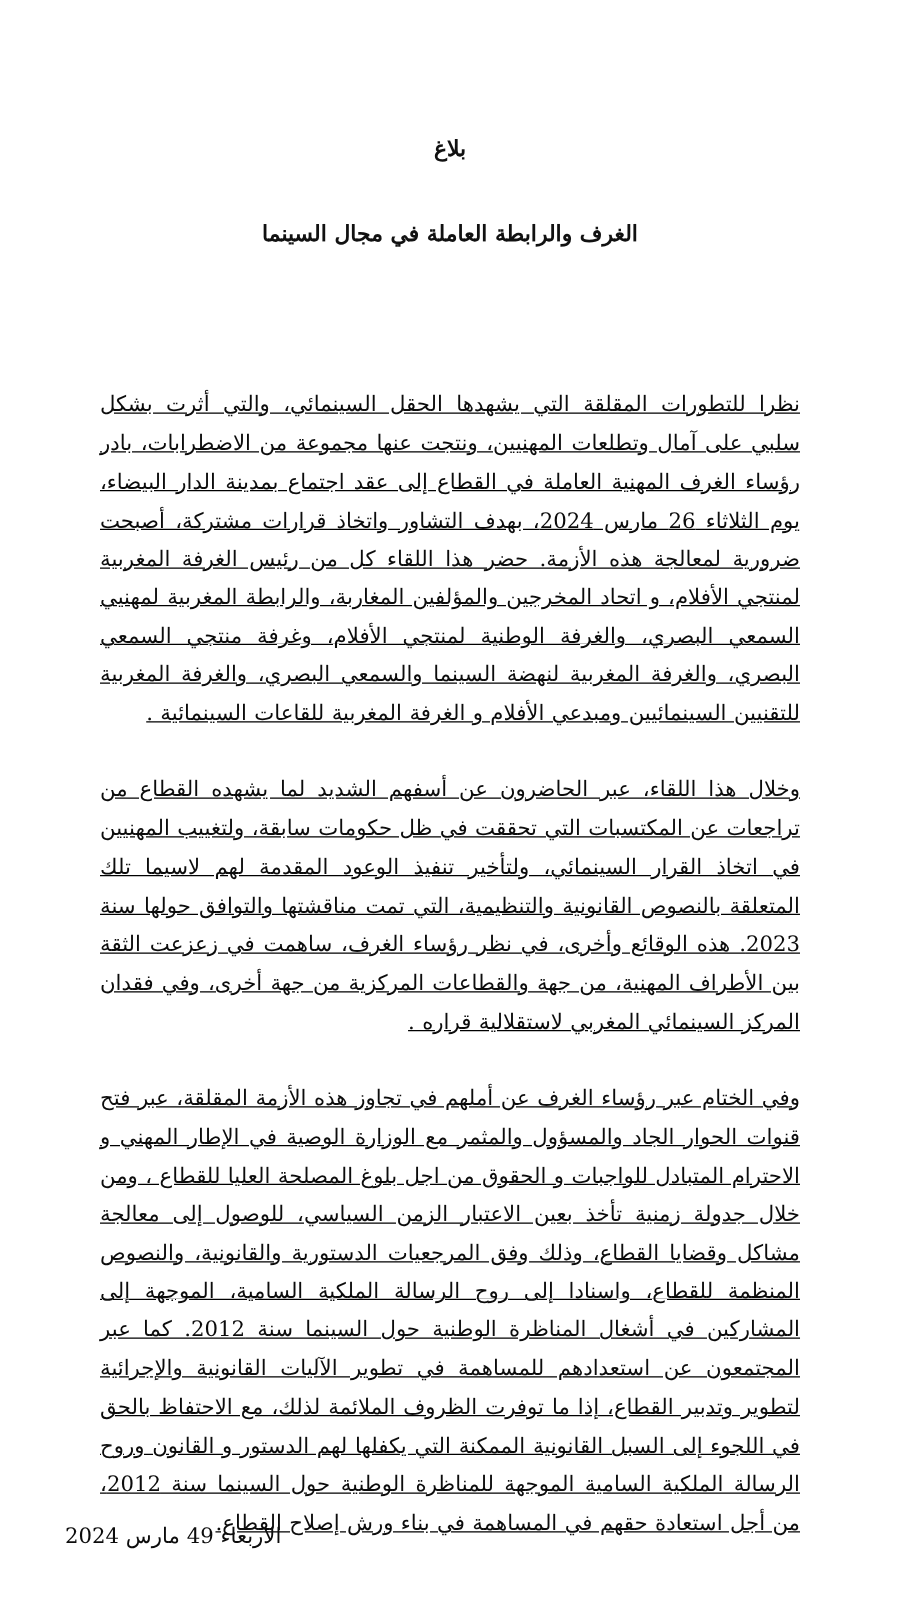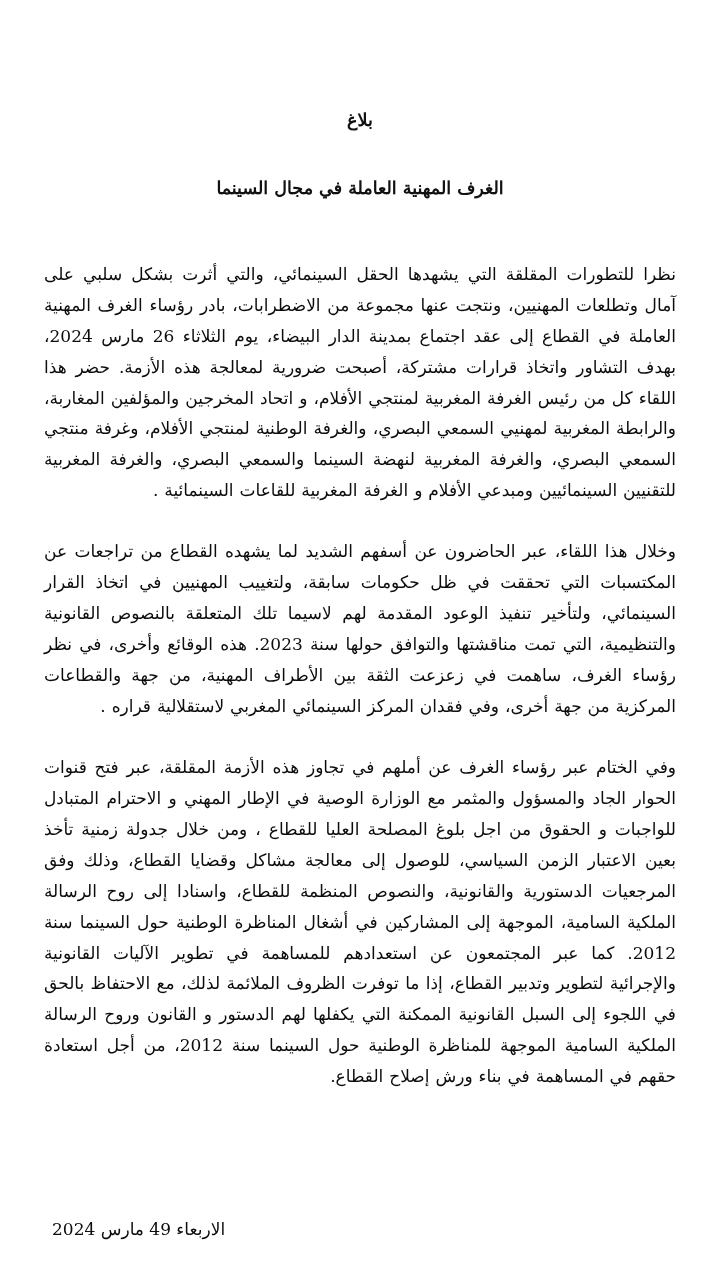--- a/index.html
+++ b/index.html
@@ -13,21 +13,21 @@
     height: 1283px;
     position: relative;
     font-family: "DejaVu Sans", "Liberation Sans", sans-serif;
     color: #000000;
     overflow: hidden;
   }
   .page {
     width: 720px;
     height: 1283px;
     box-sizing: border-box;
-    padding: 0 44px;
+    padding: 0 80px;
     background: #ffffff;
     position: relative;
     direction: rtl;
   }
   .doc-header {
     padding-top: 108px;
     text-align: center;
   }
   .doc-kicker {
     font-family: "DejaVu Serif", "Liberation Serif", serif;
@@ -39,21 +39,22 @@
   }
   .doc-subtitle {
     margin-top: 42px;
     font-family: "DejaVu Serif", "Liberation Serif", serif;
     font-weight: bold;
     font-size: 17.5px;
     line-height: 1.5;
     color: #111111;
   }
   .body-block {
-    margin-top: 58px;
+    margin-top: 108px;
+    text-decoration: underline;
   }
   .para {
     font-family: "DejaVu Serif", "Liberation Serif", serif;
     font-size: 17px;
     line-height: 1.82;
     text-align: justify;
     text-align-last: right;
     color: #0c0c0c;
     margin: 0 0 28px 0;
     word-spacing: 0.5px;
@@ -80,21 +81,21 @@
     unicode-bidi: isolate;
   }
 </style>
 </head>
 <body>
 
 <div class="page">
 
   <div class="doc-header">
     <div class="doc-kicker">بلاغ</div>
-    <div class="doc-subtitle">الغرف المهنية العاملة في مجال السينما</div>
+    <div class="doc-subtitle">الغرف والرابطة العاملة في مجال السينما</div>
   </div>
 
   <div class="body-block">
     <p class="para para-1">نظرا للتطورات المقلقة التي يشهدها الحقل السينمائي، والتي أثرت بشكل سلبي على آمال وتطلعات المهنيين، ونتجت عنها مجموعة من الاضطرابات، بادر رؤساء الغرف المهنية العاملة في القطاع إلى عقد اجتماع بمدينة الدار البيضاء، يوم الثلاثاء 26 مارس 2024، بهدف التشاور واتخاذ قرارات مشتركة، أصبحت ضرورية لمعالجة هذه الأزمة. حضر هذا اللقاء كل من رئيس الغرفة المغربية لمنتجي الأفلام، و اتحاد المخرجين والمؤلفين المغاربة، والرابطة المغربية لمهنيي السمعي البصري، والغرفة الوطنية لمنتجي الأفلام، وغرفة منتجي السمعي البصري، والغرفة المغربية لنهضة السينما والسمعي البصري، والغرفة المغربية للتقنيين السينمائيين ومبدعي الأفلام و الغرفة المغربية للقاعات السينمائية .</p>
     <p class="para para-2">وخلال هذا اللقاء، عبر الحاضرون عن أسفهم الشديد لما يشهده القطاع من تراجعات عن المكتسبات التي تحققت في ظل حكومات سابقة، ولتغييب المهنيين في اتخاذ القرار السينمائي، ولتأخير تنفيذ الوعود المقدمة لهم لاسيما تلك المتعلقة بالنصوص القانونية والتنظيمية، التي تمت مناقشتها والتوافق حولها سنة 2023. هذه الوقائع وأخرى، في نظر رؤساء الغرف، ساهمت في زعزعت الثقة بين الأطراف المهنية، من جهة والقطاعات المركزية من جهة أخرى، وفي فقدان المركز السينمائي المغربي  لاستقلالية قراره .</p>
     <p class="para para-3">وفي الختام عبر رؤساء الغرف عن أملهم في تجاوز هذه الأزمة المقلقة، عبر فتح قنوات الحوار الجاد والمسؤول والمثمر مع الوزارة الوصية في الإطار المهني  و الاحترام المتبادل للواجبات و الحقوق من اجل بلوغ المصلحة العليا للقطاع  ، ومن خلال جدولة زمنية تأخذ بعين الاعتبار الزمن السياسي، للوصول إلى معالجة مشاكل وقضايا القطاع، وذلك وفق المرجعيات الدستورية والقانونية، والنصوص المنظمة للقطاع، واسنادا إلى روح الرسالة الملكية السامية، الموجهة إلى المشاركين في أشغال المناظرة الوطنية حول السينما سنة 2012. كما عبر المجتمعون عن استعدادهم للمساهمة في تطوير الآليات القانونية والإجرائية لتطوير وتدبير القطاع، إذا ما توفرت الظروف الملائمة لذلك، مع الاحتفاظ بالحق في اللجوء إلى السبل القانونية الممكنة التي يكفلها لهم الدستور و القانون وروح الرسالة الملكية السامية الموجهة للمناظرة الوطنية حول السينما سنة 2012، من أجل استعادة حقهم في المساهمة في بناء ورش إصلاح القطاع.</p>
   </div>
 
   <div class="doc-footer">
     <div class="doc-date">الاربعاء 49 مارس 2024</div>

